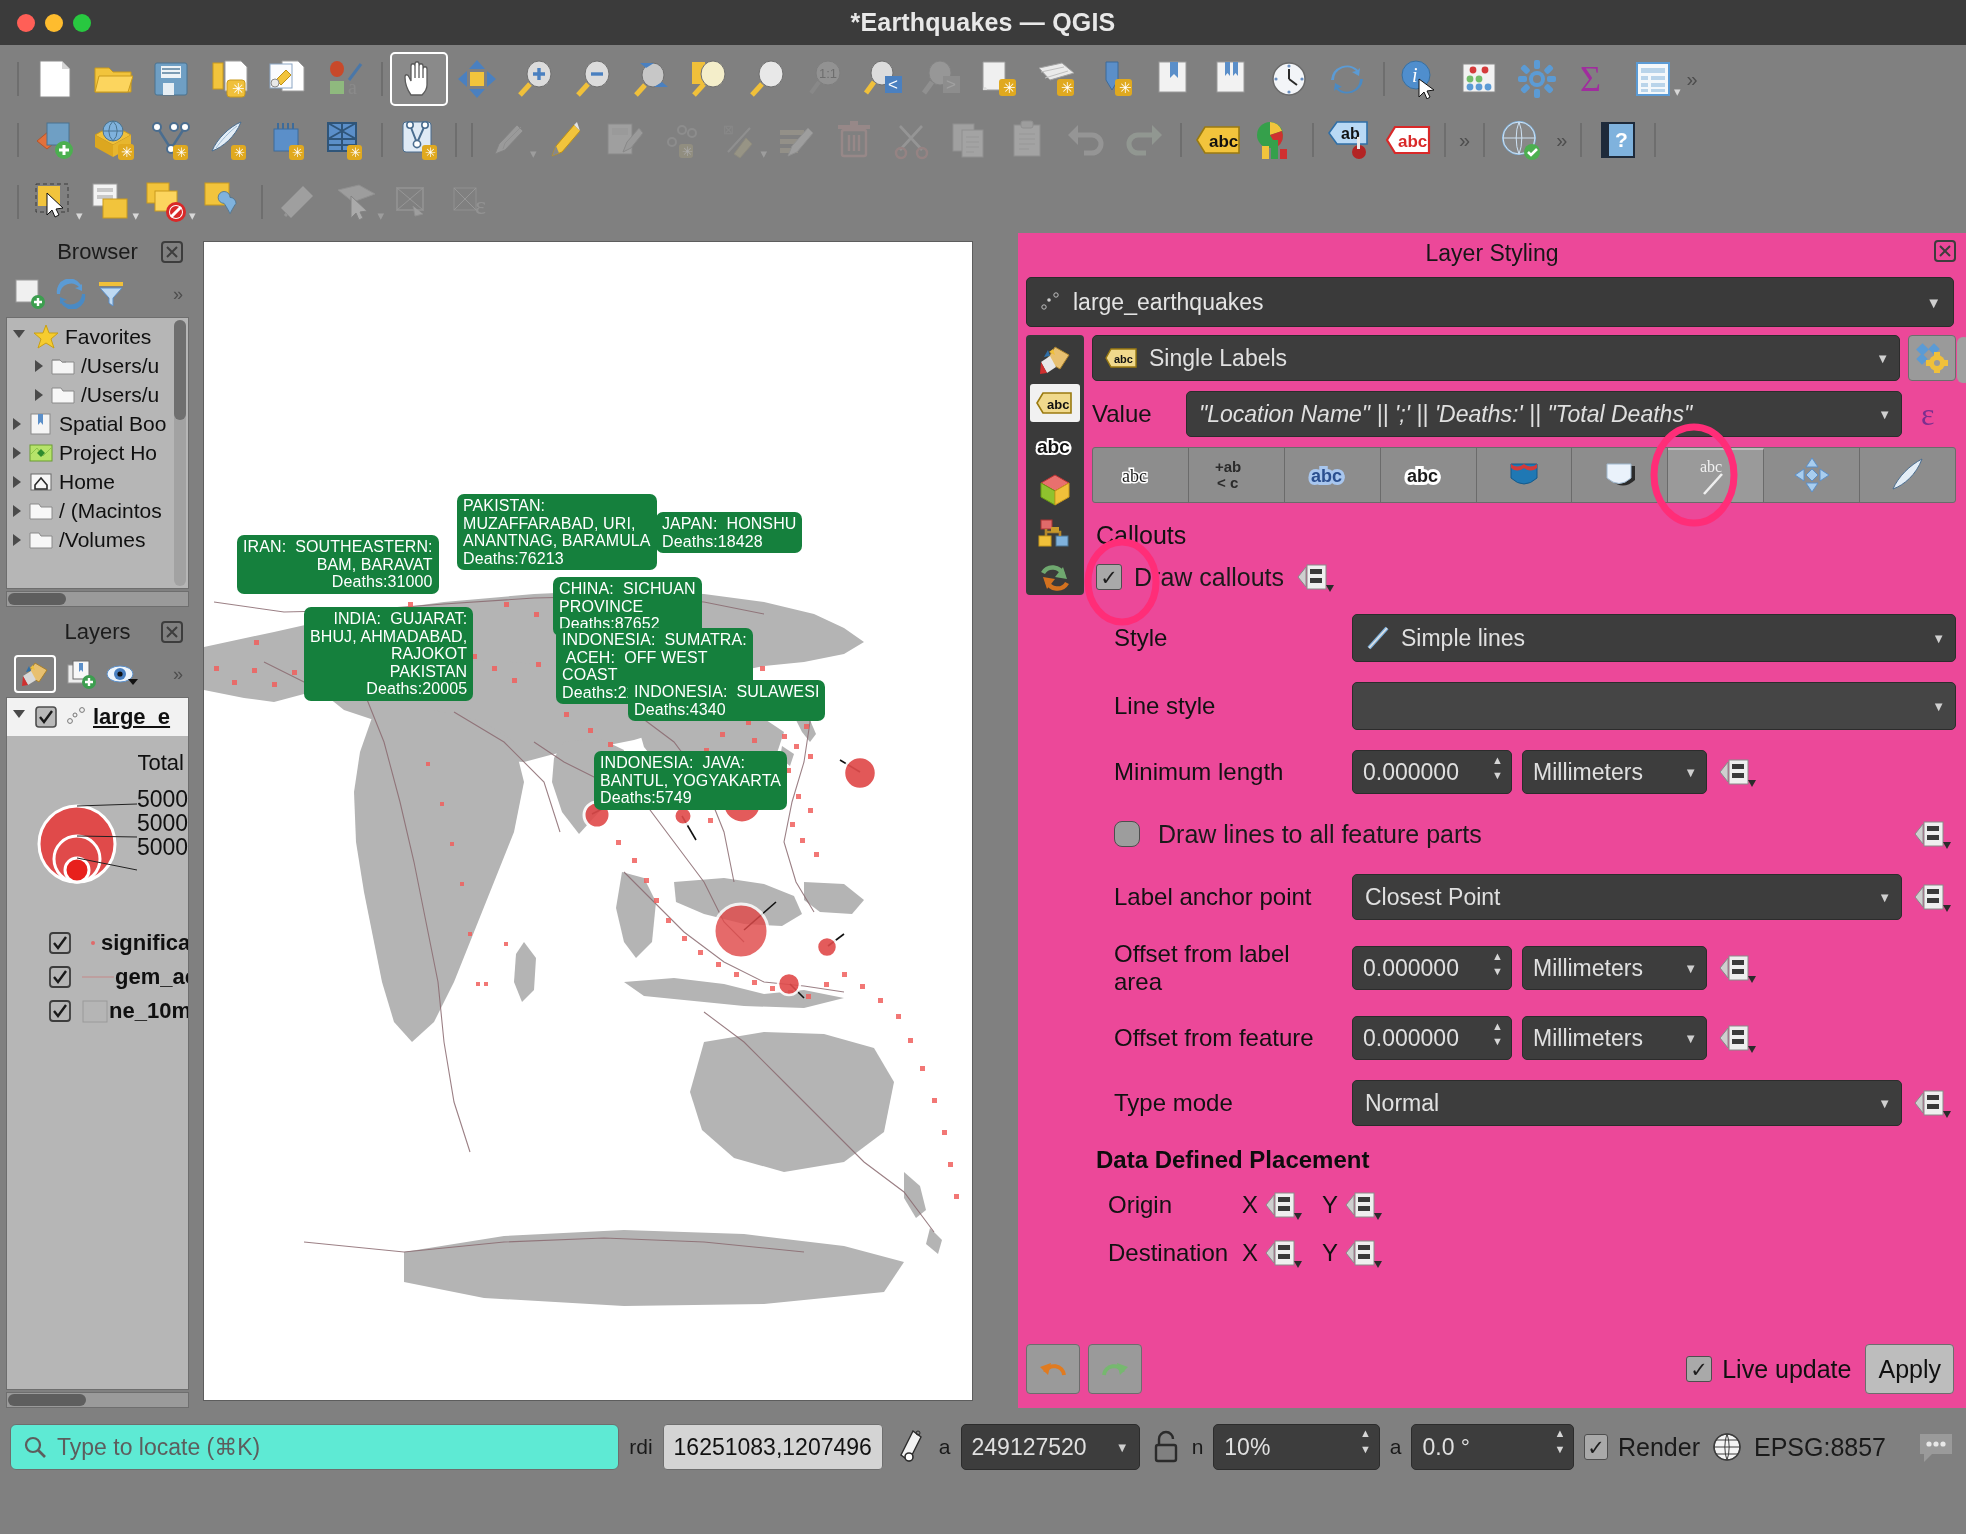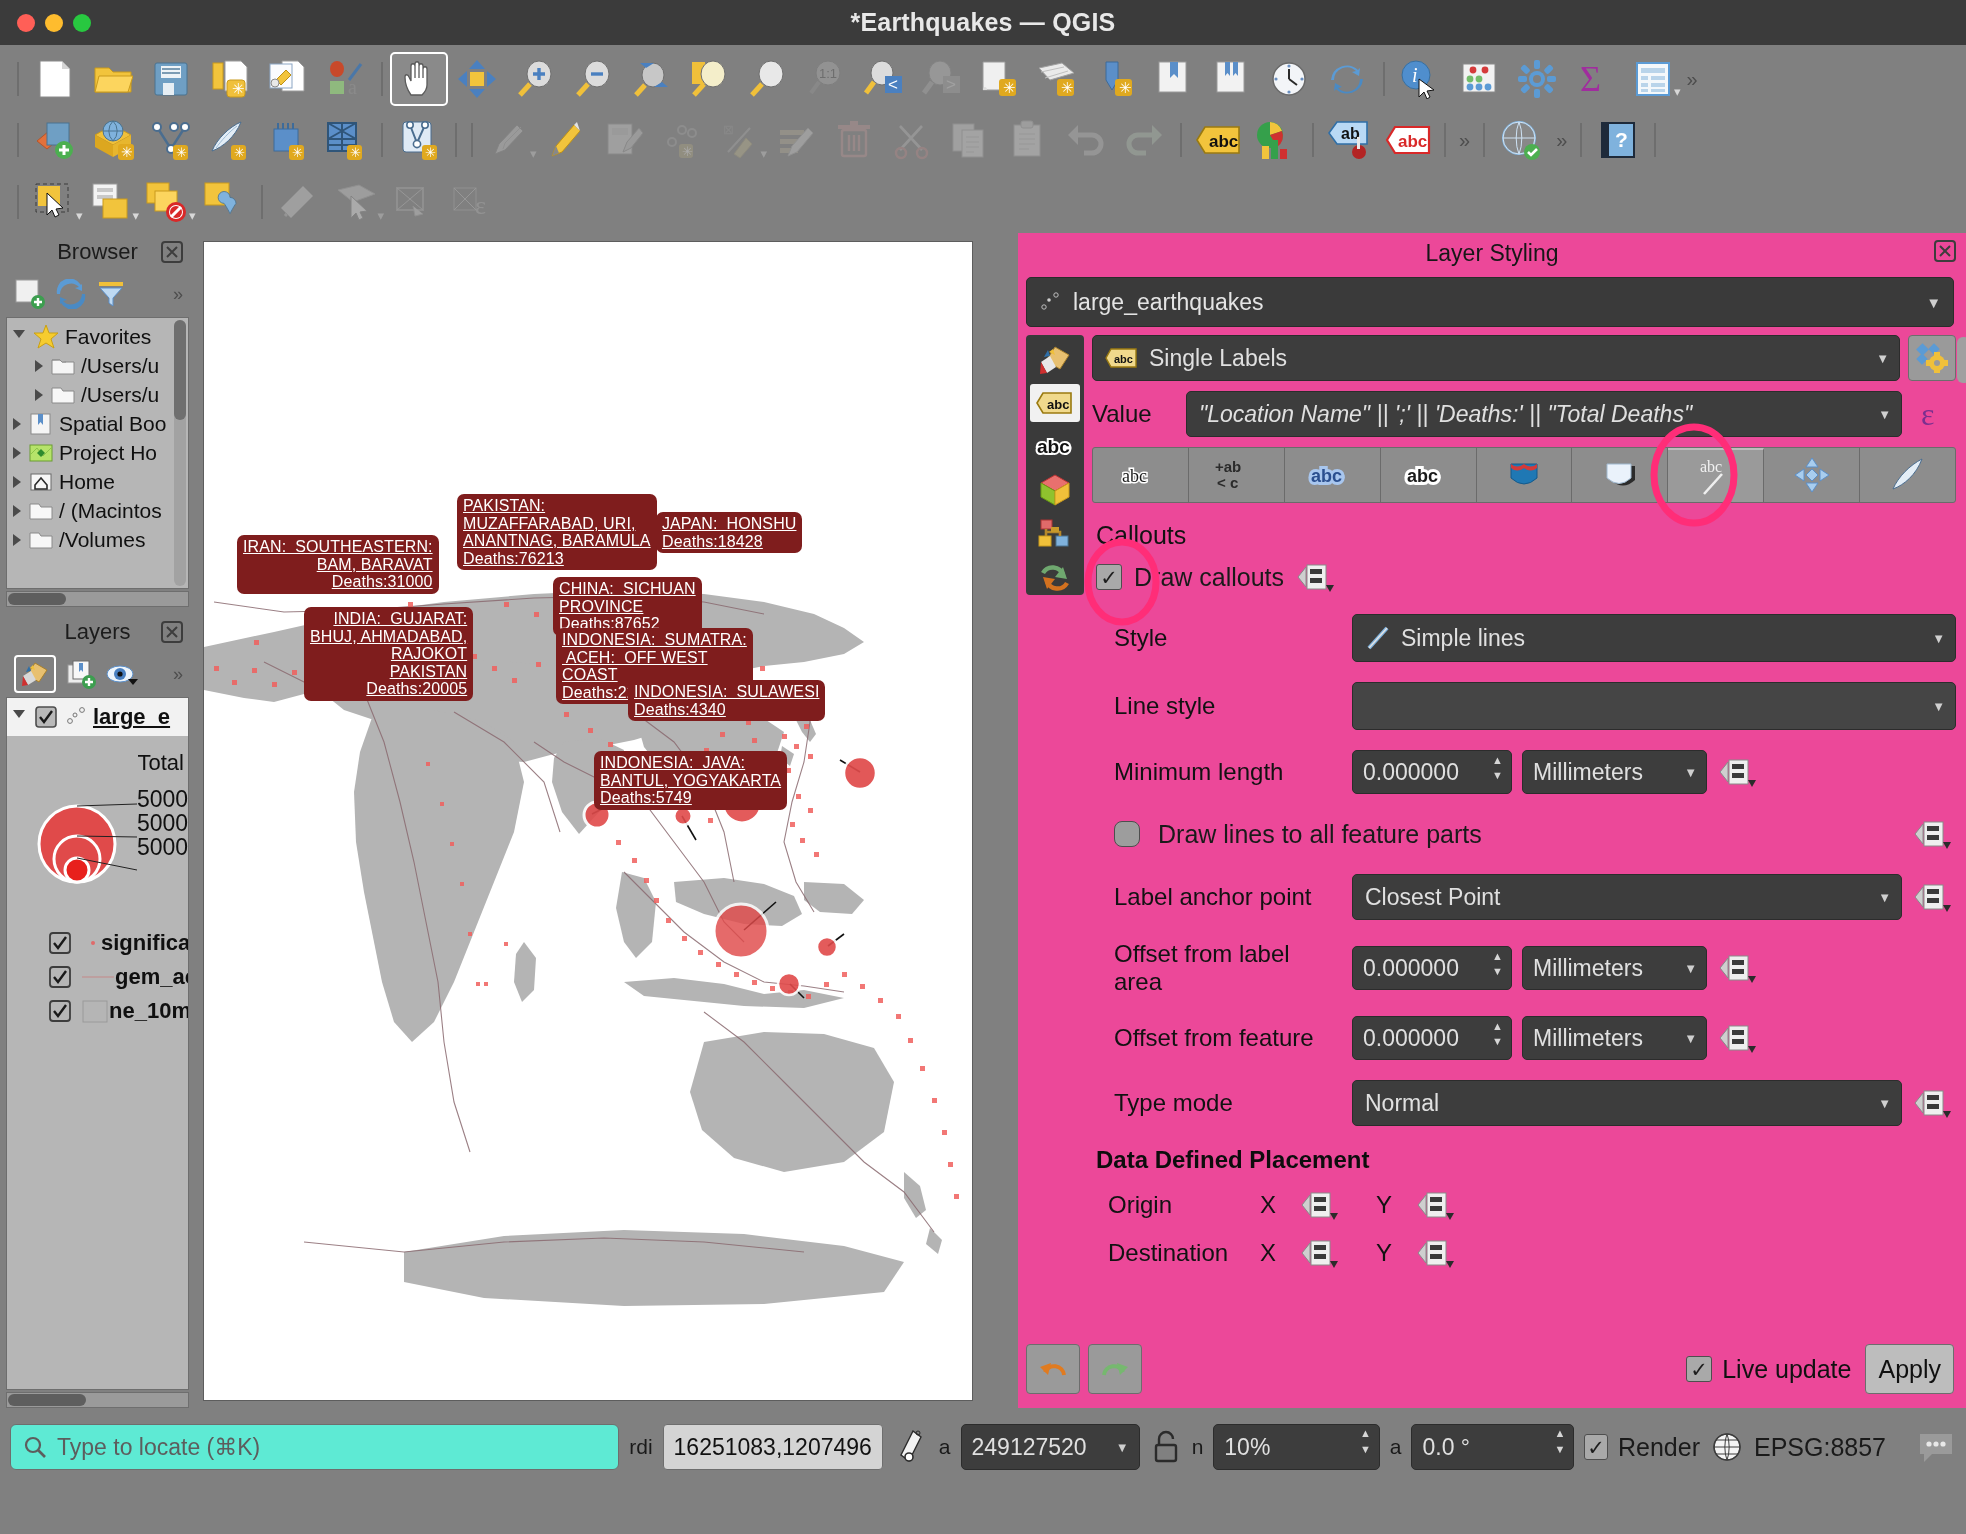--- a/index.html
+++ b/index.html
@@ -58,22 +58,22 @@
   .tri{ width:0;height:0; border-left:8px solid #4a4a4a; border-top:6px solid transparent; border-bottom:6px solid transparent; margin-right:8px;}
   .tri.open{ border-left:6px solid transparent;border-right:6px solid transparent;border-top:8px solid #4a4a4a; margin-right:8px;}
   .vscroll{ position:absolute; right:2px; top:2px; width:12px; bottom:2px; background:#a2a2a2; border-radius:6px;}
   .vscroll i{ position:absolute; left:0; width:12px; background:#6f6f6f; border-radius:6px; display:block;}
   .hscroll{ height:16px; background:#9a9a9a; border:1px solid #6e6e6e; position:relative; margin-top:2px;}
   .hscroll i{ position:absolute;left:1px;top:1px;height:12px;background:#5e5e5e;border-radius:6px;}
   
   .mapwrap{ flex:1; background:#808080; padding:8px 10px 0 8px; }
   .canvas{ width:770px;height:1160px;background:#ffffff;border:1px solid #5d5d5d; position:relative; overflow:hidden;}
   .lbl{
-    position:absolute; background:#7f1d1d; color:#fff; font-size:16px; line-height:17.5px;
-    padding:3px 6px; border-radius:7px; white-space:pre; letter-spacing:.1px;text-decoration:underline;
+    position:absolute; background:#15803d; color:#fff; font-size:16px; line-height:17.5px;
+    padding:3px 6px; border-radius:7px; white-space:pre; letter-spacing:.1px;
   }
   .lbl.rt{ text-align:right; }
   
   .rightdock{ width:948px; background:#ec4899; position:relative; display:flex; flex-direction:column;}
   .rhdr{ height:40px; position:relative; display:flex;align-items:center;justify-content:center;
          color:#171717; font-size:23px;}
   .rhdr .closex{position:absolute; right:8px; top:5px;}
   .layercombo{
     margin:4px 12px 0 8px; height:50px; background:#3a3a3a; border:1px solid #2b2b2b;
     border-radius:5px; display:flex; align-items:center; padding:0 12px; color:#e4e4e4; font-size:23px;
@@ -110,21 +110,21 @@
   .frow{ display:flex; align-items:center; margin:20px 0; gap:10px;}
   .frow .flab{ font-size:24px; color:#121212; width:228px; flex:0 0 auto;}
   .spin{ background:#3d3d3d;border:1px solid #2c2c2c;border-radius:5px;height:44px;width:160px;
          display:flex;align-items:center;padding:0 10px;color:#e0e0e0;font-size:23px;position:relative;}
   .spin .arrows{position:absolute;right:8px;top:5px;display:flex;flex-direction:column;gap:7px;color:#d6d6d6;font-size:11px;line-height:8px;}
   .unit{ background:#3d3d3d;border:1px solid #2c2c2c;border-radius:5px;height:44px;width:185px;
          display:flex;align-items:center;padding:0 10px;color:#e0e0e0;font-size:23px;position:relative;}
   .unit .dd{position:absolute;right:9px;color:#cfcfcf;font-size:13px;}
   .ddbtn{ width:44px;height:40px;display:flex;align-items:center;justify-content:center;}
   .h-ddp{ font-size:24px;font-weight:bold;color:#0d0d0d;margin:16px 0 12px 4px;}
-  .xyrow{ display:flex;align-items:center;gap:24px;margin:14px 0 14px 16px;font-size:24px;color:#121212;}
+  .xyrow{ display:flex;align-items:center;gap:6px;margin:14px 0 14px 16px;font-size:24px;color:#121212;}
   .xyrow .nm{width:128px;}
   .rfooter{ position:absolute; left:0; right:0; bottom:0; height:78px; display:flex; align-items:center;
             padding:0 12px 0 8px;}
   .fbtn{width:54px;height:50px;background:#9a9a9a;border:1px solid #6d6d6d;border-radius:4px;
         display:flex;align-items:center;justify-content:center;margin-right:8px;}
   .applybtn{ background:#bdbdbd;border:1px solid #6d6d6d;border-radius:4px;height:50px;padding:0 12px;
              display:flex;align-items:center;font-size:25px;color:#101010;}
   .liveupd{display:flex;align-items:center;gap:10px;font-size:25px;color:#111;margin-left:auto;margin-right:14px;}
   
   .statusbar{ height:78px; background:#808080; display:flex; align-items:center; padding:0 10px; gap:10px;}

